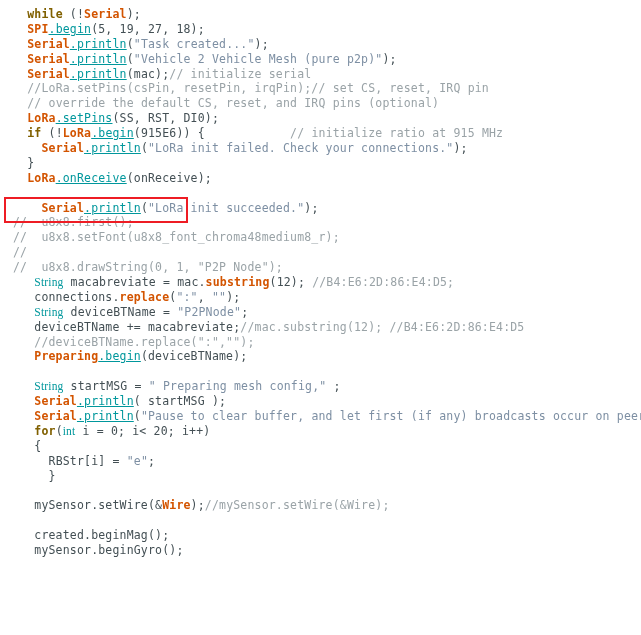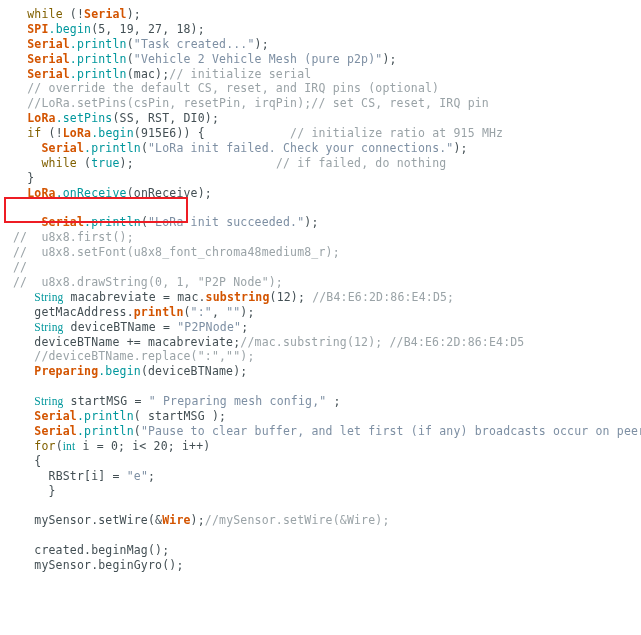--- a/index.html
+++ b/index.html
@@ -35,23 +35,23 @@
     line-height: 14.9px;
     font-size: 11.5px;
     white-space: pre;
     padding-left: 13px;
     letter-spacing: 0.18px;
     color: #434f54;
   }
 
   
   .t-plain    { color: #434f54; }
-  .t-keyword  { color: #806000; font-weight: normal; }
+  .t-keyword  { color: #806000; font-weight: bold; }
   .t-object   { color: #d35400; font-weight: bold; }
-  .t-method   { color: #00979c; }
+  .t-method   { color: #00979c; text-decoration: underline; }
   .t-type     { color: #00979c; font-family: Liberation Serif, serif; }
   .t-literal  { color: #00979c; }
   .t-string   { color: #7d8fa3; }
   .t-comment  { color: #9aa3a7; }
   .t-punct    { color: #434f54; }
 
   
   #annotation-box {
     position: absolute;
     left: 4px;
@@ -66,36 +66,35 @@
 </head>
 <body>
 
 <div id="code-editor">
   <div id="code-lines">
       <div class="code-line"><span class="t-plain">  </span><span class="t-keyword">while</span><span class="t-punct"> (</span><span class="t-punct">!</span><span class="t-object">Serial</span><span class="t-punct">);</span></div>
       <div class="code-line"><span class="t-plain">  </span><span class="t-object">SPI</span><span class="t-method">.begin</span><span class="t-plain">(5, 19, 27, 18);</span></div>
       <div class="code-line"><span class="t-plain">  </span><span class="t-object">Serial</span><span class="t-method">.println</span><span class="t-punct">(</span><span class="t-string">"Task created..."</span><span class="t-punct">);</span></div>
       <div class="code-line"><span class="t-plain">  </span><span class="t-object">Serial</span><span class="t-method">.println</span><span class="t-punct">(</span><span class="t-string">"Vehicle 2 Vehicle Mesh (pure p2p)"</span><span class="t-punct">);</span></div>
       <div class="code-line"><span class="t-plain">  </span><span class="t-object">Serial</span><span class="t-method">.println</span><span class="t-plain">(mac);</span><span class="t-comment">// initialize serial</span></div>
+      <div class="code-line"><span class="t-plain">  </span><span class="t-comment">//LoRa.setPins(csPin, resetPin, irqPin);// set CS, reset, IRQ pin</span></div>
       <div class="code-line"><span class="t-plain">  </span><span class="t-comment">// override the default CS, reset, and IRQ pins (optional)</span></div>
-      <div class="code-line"><span class="t-plain">  </span><span class="t-comment">//LoRa.setPins(csPin, resetPin, irqPin);// set CS, reset, IRQ pin</span></div>
       <div class="code-line"><span class="t-plain">  </span><span class="t-object">LoRa</span><span class="t-method">.setPins</span><span class="t-plain">(SS, RST, DI0);</span></div>
       <div class="code-line"><span class="t-plain">  </span><span class="t-keyword">if</span><span class="t-punct"> (</span><span class="t-punct">!</span><span class="t-object">LoRa</span><span class="t-method">.begin</span><span class="t-plain">(915E6)) {</span><span class="t-plain">            </span><span class="t-comment">// initialize ratio at 915 MHz</span></div>
       <div class="code-line"><span class="t-plain">    </span><span class="t-object">Serial</span><span class="t-method">.println</span><span class="t-punct">(</span><span class="t-string">"LoRa init failed. Check your connections."</span><span class="t-punct">);</span></div>
-      <div class="code-line"><span class="t-plain">    </span><span class="t-keyword">while</span><span class="t-punct"> (</span><span class="t-literal">true</span><span class="t-punct">);</span><span class="t-plain">                    </span><span class="t-comment">// if failed, do nothing</span></div>
       <div class="code-line"><span class="t-plain">  </span><span class="t-plain">}</span></div>
       <div class="code-line"><span class="t-plain">  </span><span class="t-object">LoRa</span><span class="t-method">.onReceive</span><span class="t-plain">(onReceive);</span></div>
       <div class="code-line">&nbsp;</div>
       <div class="code-line"><span class="t-plain">    </span><span class="t-object">Serial</span><span class="t-method">.println</span><span class="t-punct">(</span><span class="t-string">"LoRa init succeeded."</span><span class="t-punct">);</span></div>
       <div class="code-line"><span class="t-comment">//  u8x8.first();</span></div>
       <div class="code-line"><span class="t-comment">//  u8x8.setFont(u8x8_font_chroma48medium8_r);</span></div>
       <div class="code-line"><span class="t-comment">//</span></div>
       <div class="code-line"><span class="t-comment">//  u8x8.drawString(0, 1, "P2P Node");</span></div>
       <div class="code-line"><span class="t-plain">   </span><span class="t-type">String</span><span class="t-plain"> macabreviate = mac.</span><span class="t-object">substring</span><span class="t-plain">(12); </span><span class="t-comment">//B4:E6:2D:86:E4:D5;</span></div>
-      <div class="code-line"><span class="t-plain">   </span><span class="t-plain">getMacAddress.</span><span class="t-object">println</span><span class="t-punct">(</span><span class="t-string">":"</span><span class="t-punct">, </span><span class="t-string">""</span><span class="t-punct">);</span></div>
+      <div class="code-line"><span class="t-plain">   </span><span class="t-plain">connections.</span><span class="t-object">replace</span><span class="t-punct">(</span><span class="t-string">":"</span><span class="t-punct">, </span><span class="t-string">""</span><span class="t-punct">);</span></div>
       <div class="code-line"><span class="t-plain">   </span><span class="t-type">String</span><span class="t-plain"> deviceBTName = </span><span class="t-string">"P2PNode"</span><span class="t-punct">;</span></div>
       <div class="code-line"><span class="t-plain">   </span><span class="t-plain">deviceBTName += macabreviate;</span><span class="t-comment">//mac.substring(12); //B4:E6:2D:86:E4:D5</span></div>
       <div class="code-line"><span class="t-plain">   </span><span class="t-comment">//deviceBTName.replace(":","");</span></div>
       <div class="code-line"><span class="t-plain">   </span><span class="t-object">Preparing</span><span class="t-method">.begin</span><span class="t-plain">(deviceBTName);</span></div>
       <div class="code-line">&nbsp;</div>
       <div class="code-line"><span class="t-plain">   </span><span class="t-type">String</span><span class="t-plain"> startMSG = </span><span class="t-string">" Preparing mesh config,"</span><span class="t-punct"> ;</span></div>
       <div class="code-line"><span class="t-plain">   </span><span class="t-object">Serial</span><span class="t-method">.println</span><span class="t-plain">( startMSG );</span></div>
       <div class="code-line"><span class="t-plain">   </span><span class="t-object">Serial</span><span class="t-method">.println</span><span class="t-punct">(</span><span class="t-string">"Pause to clear buffer, and let first (if any) broadcasts occur on peers"</span></div>
       <div class="code-line"><span class="t-plain">   </span><span class="t-keyword">for</span><span class="t-punct">(</span><span class="t-type">int</span><span class="t-plain"> i = 0; i&lt; 20; i++)</span></div>
       <div class="code-line"><span class="t-plain">   </span><span class="t-plain">{</span></div>

